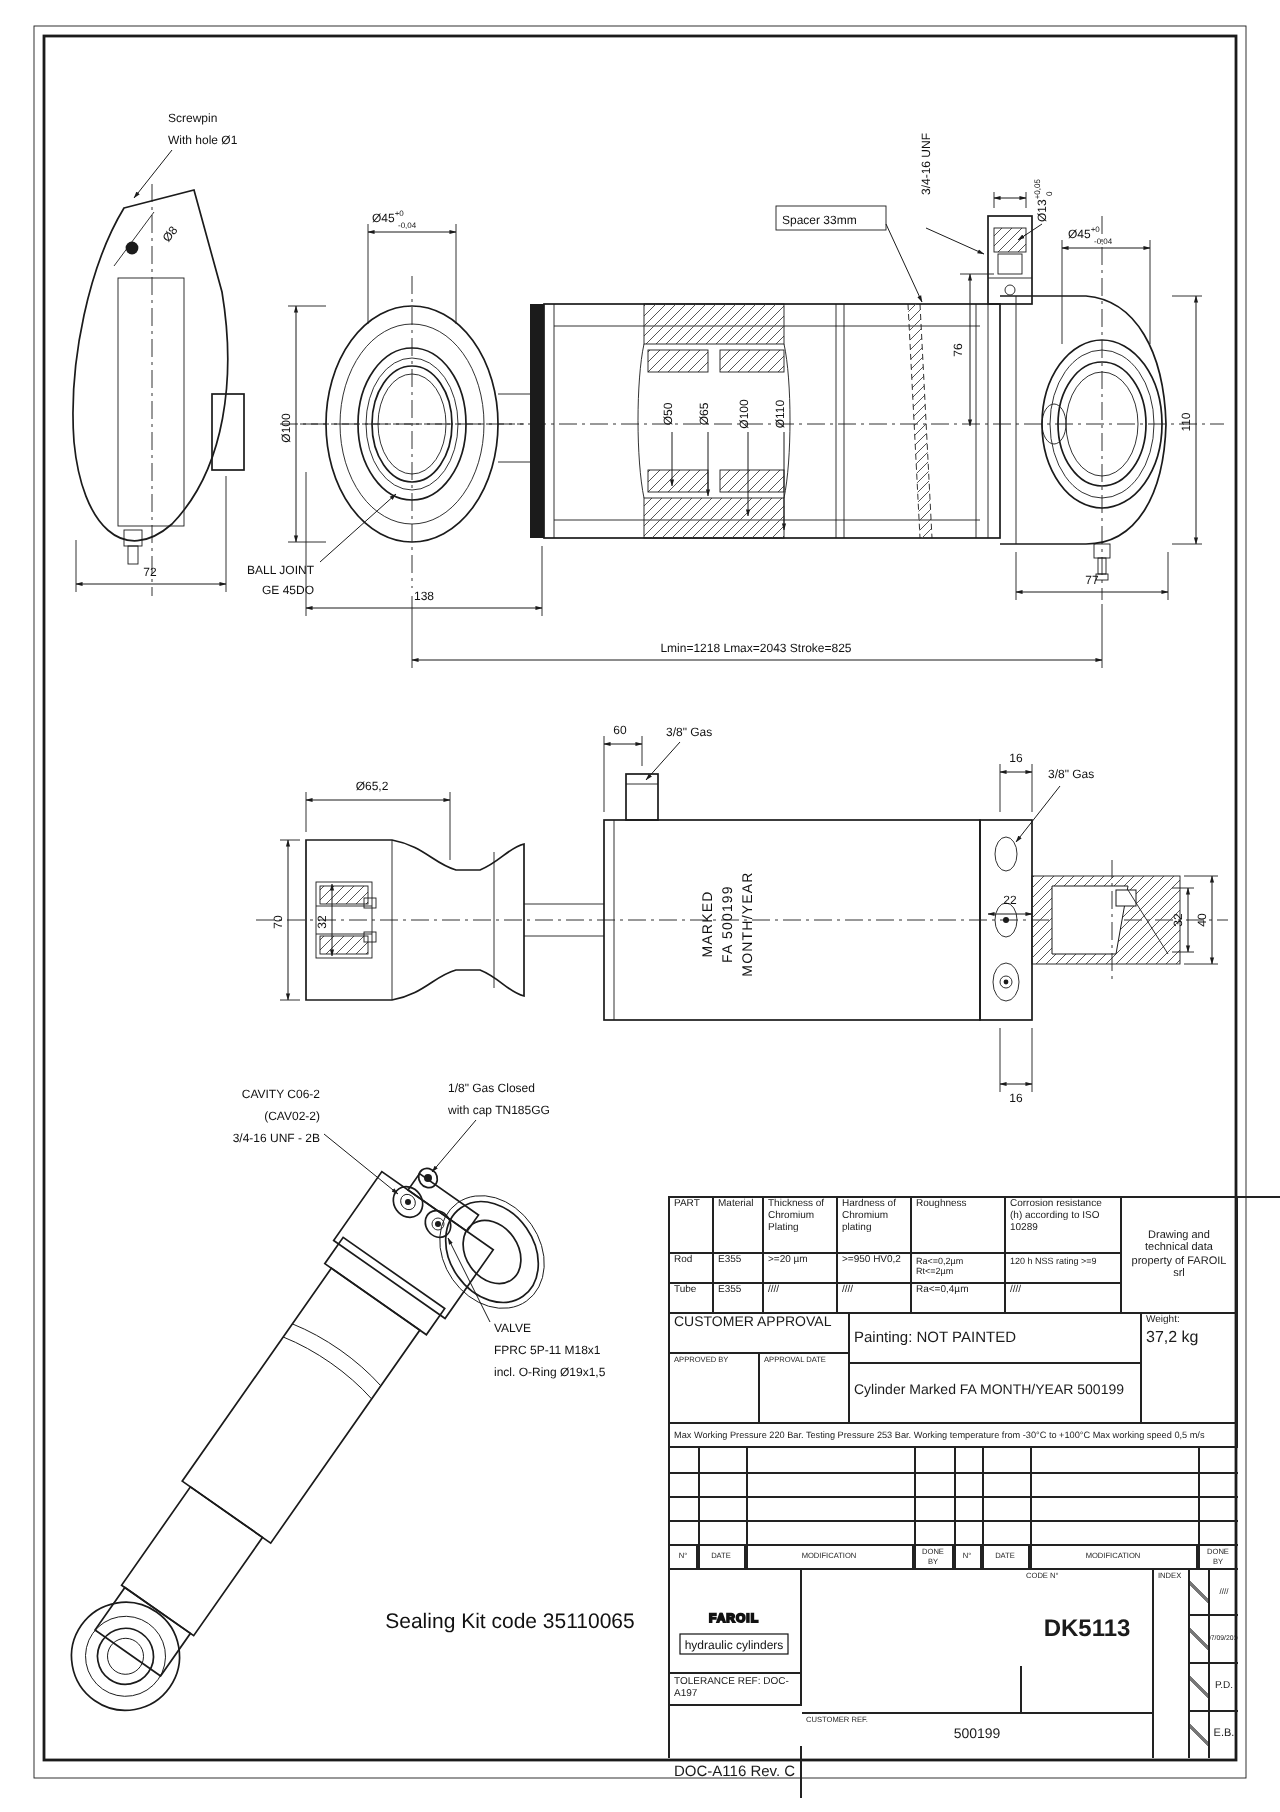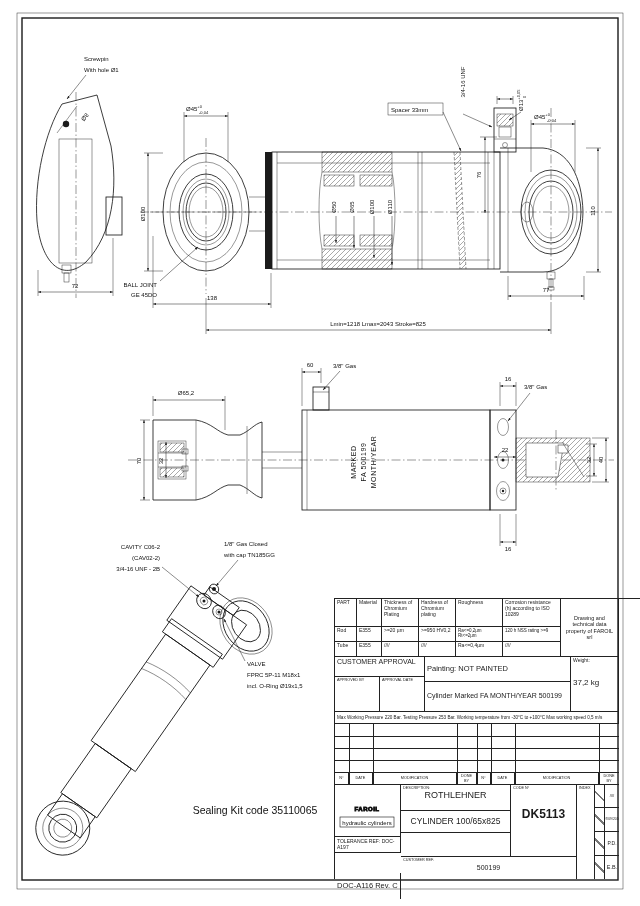--- a/index.html
+++ b/index.html
@@ -316,21 +316,21 @@
   <div class="c" style="left:121px;top:43px;width:47px;height:15px;">Ra&lt;=0,4µm</div>
   <div class="c" style="left:168px;top:43px;width:58px;height:15px;">////</div>
 
   <div class="c" style="left:0;top:58px;width:90px;height:20px;font-size:7px;">CUSTOMER APPROVAL</div>
   <div class="c" style="left:0;top:78px;width:45px;height:35px;font-size:3.8px;">APPROVED BY</div>
   <div class="c" style="left:45px;top:78px;width:45px;height:35px;font-size:3.8px;">APPROVAL DATE</div>
   <div class="c" style="left:90px;top:58px;width:146px;height:25px;font-size:7.5px;display:flex;align-items:center;">Painting: NOT PAINTED</div>
   <div class="c" style="left:90px;top:83px;width:146px;height:30px;font-size:7px;display:flex;align-items:center;">Cylinder Marked FA MONTH/YEAR 500199</div>
   <div class="c" style="left:236px;top:58px;width:48px;height:55px;">
     <span class="lbl" style="font-size:5px;">Weight:</span>
-    <span style="font-size:8px;display:block;margin-top:14px;">37,2 kg</span>
+    <span style="font-size:8px;display:block;">37,2 kg</span>
   </div>
   <div class="c" style="left:0;top:113px;width:284px;height:12px;font-size:4.6px;display:flex;align-items:center;">Max Working Pressure 220 Bar. Testing Pressure 253 Bar. Working temperature from -30°C to +100°C Max working speed 0,5 m/s</div>
 
   <div style="position:absolute;left:0;top:125px;width:284px;height:61px;border-bottom:1px solid #222;box-sizing:border-box;">
     <div class="vl" style="left:14px;top:0;height:61px;"></div>
     <div class="vl" style="left:38px;top:0;height:61px;"></div>
     <div class="vl" style="left:122px;top:0;height:61px;"></div>
     <div class="vl" style="left:142px;top:0;height:61px;"></div>
     <div class="vl" style="left:156px;top:0;height:61px;"></div>
     <div class="vl" style="left:180px;top:0;height:61px;"></div>
@@ -351,25 +351,20 @@
 
   <div class="c ctr" style="left:0;top:186px;width:66px;height:52px;padding:0;">
     <svg width="64" height="50" viewBox="0 0 64 50">
       <text x="32" y="26" text-anchor="middle" font-size="17" font-weight="bold" letter-spacing="0.5" fill="#fff" stroke="#111" stroke-width="0.9">FAROIL</text>
       <rect x="5" y="32" width="54" height="10" fill="none" stroke="#111" stroke-width="0.6"></rect>
       <text x="32" y="39.5" text-anchor="middle" font-size="4.6" fill="#111">hydraulic cylinders</text>
     </svg>
   </div>
   <div class="c" style="left:0;top:238px;width:66px;height:16px;font-size:5px;display:flex;align-items:center;">TOLERANCE REF: DOC-A197</div>
   <div class="c" style="left:0;top:254px;width:66px;height:26px;font-size:7.5px;display:flex;align-items:center;border-bottom:none;margin-top:20px;">DOC-A116 Rev. C</div>
-  <div class="c" style="left:66px;top:186px;width:110px;height:26px;">
-    <span class="lbl">DESCRIPTION:</span>
-    <span style="font-size:9px;display:block;text-align:center;">ROTHLEHNER</span>
-  </div>
-  <div class="c ctr" style="left:66px;top:212px;width:110px;height:22px;font-size:8.5px;">CYLINDER 100/65x825</div>
   <div class="c" style="left:66px;top:234px;width:110px;height:24px;"></div>
   <div class="c" style="left:66px;top:258px;width:176px;height:22px;border-bottom:none;">
     <span class="lbl">CUSTOMER REF.</span>
     <span style="font-size:7px;display:block;text-align:center;margin-top:2px;">500199</span>
   </div>
   <div class="c" style="left:176px;top:186px;width:66px;height:72px;">
     <span class="lbl">CODE N°</span>
     <span class="big" style="display:block;text-align:center;margin-top:18px;">DK5113</span>
   </div>
   <div class="c" style="left:242px;top:186px;width:18px;height:94px;border-bottom:none;">

